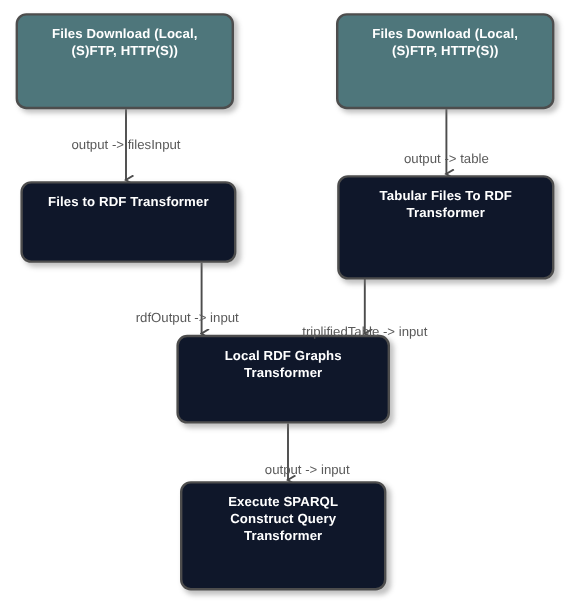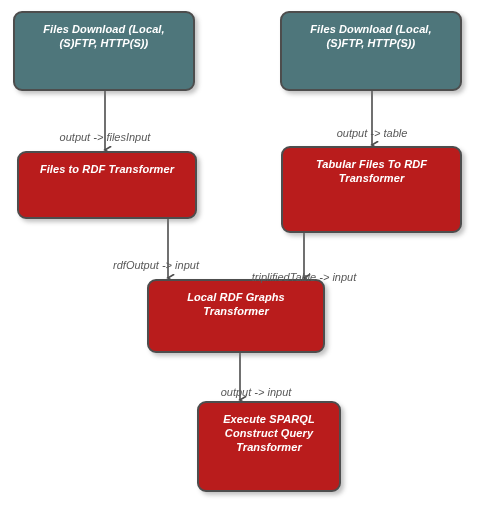--- a/index.html
+++ b/index.html
@@ -12,21 +12,20 @@
     height: 510px;
     position: relative;
     overflow: hidden;
     font-family: "Liberation Sans", sans-serif;
   }
   #canvas {
     position: absolute;
     left: 0; top: 0;
     width: 484px;
     height: 510px;
-    font-style: italic;
   }
   svg.edges {
     position: absolute;
     left: 0; top: 0;
     width: 484px;
     height: 510px;
     pointer-events: none;
   }
   .node {
     position: absolute;
@@ -45,21 +44,21 @@
     text-align: center;
     color: #ffffff;
     font-weight: bold;
     font-size: 11px;
     line-height: 14px;
     padding-top: 9px;
     letter-spacing: 0.1px;
     white-space: pre-line;
   }
   .node.source { background: #4e767b; }
-  .node.transform { background: #b91c1c; }
+  .node.transform { background: #0f172a; }
 
   .edge-label {
     position: absolute;
     color: #595959;
     font-size: 11px;
     line-height: 13px;
     font-family: "Liberation Sans", sans-serif;
     white-space: nowrap;
     transform: translateX(-50%);
   }
@@ -95,26 +94,26 @@
         <span class="node-label">Files to RDF Transformer</span>
       </div>
       <div class="node transform" style="left: 281px; top: 146px; width: 181px; height: 87px;">
         <span class="node-label">Tabular Files To RDF
 Transformer</span>
       </div>
       <div class="node transform" style="left: 147px; top: 279px; width: 178px; height: 74px;">
         <span class="node-label">Local RDF Graphs
 Transformer</span>
       </div>
-      <div class="node transform" style="left: 150px; top: 401px; width: 144px; height: 91px; margin-left: 47px;">
+      <div class="node transform" style="left: 150px; top: 401px; width: 172px; height: 91px;">
         <span class="node-label">Execute SPARQL
 Construct Query
 Transformer</span>
       </div>
     </div>
   <div id="edge-labels-layer">
-      <div class="edge-label" style="left: 105px; top: 131px;">output -&gt; filesInput</div>
+      <div class="edge-label" style="left: 105px; top: 115px;">output -&gt; filesInput</div>
       <div class="edge-label" style="left: 372px; top: 127px; text-align: center;">output -&gt; table</div>
       <div class="edge-label" style="left: 156px; top: 259px;">rdfOutput -&gt; input</div>
       <div class="edge-label" style="left: 304px; top: 271px;">triplifiedTable -&gt; input</div>
       <div class="edge-label" style="left: 256px; top: 386px;">output -&gt; input</div>
     </div>
 </div>
 
 </body></html>

